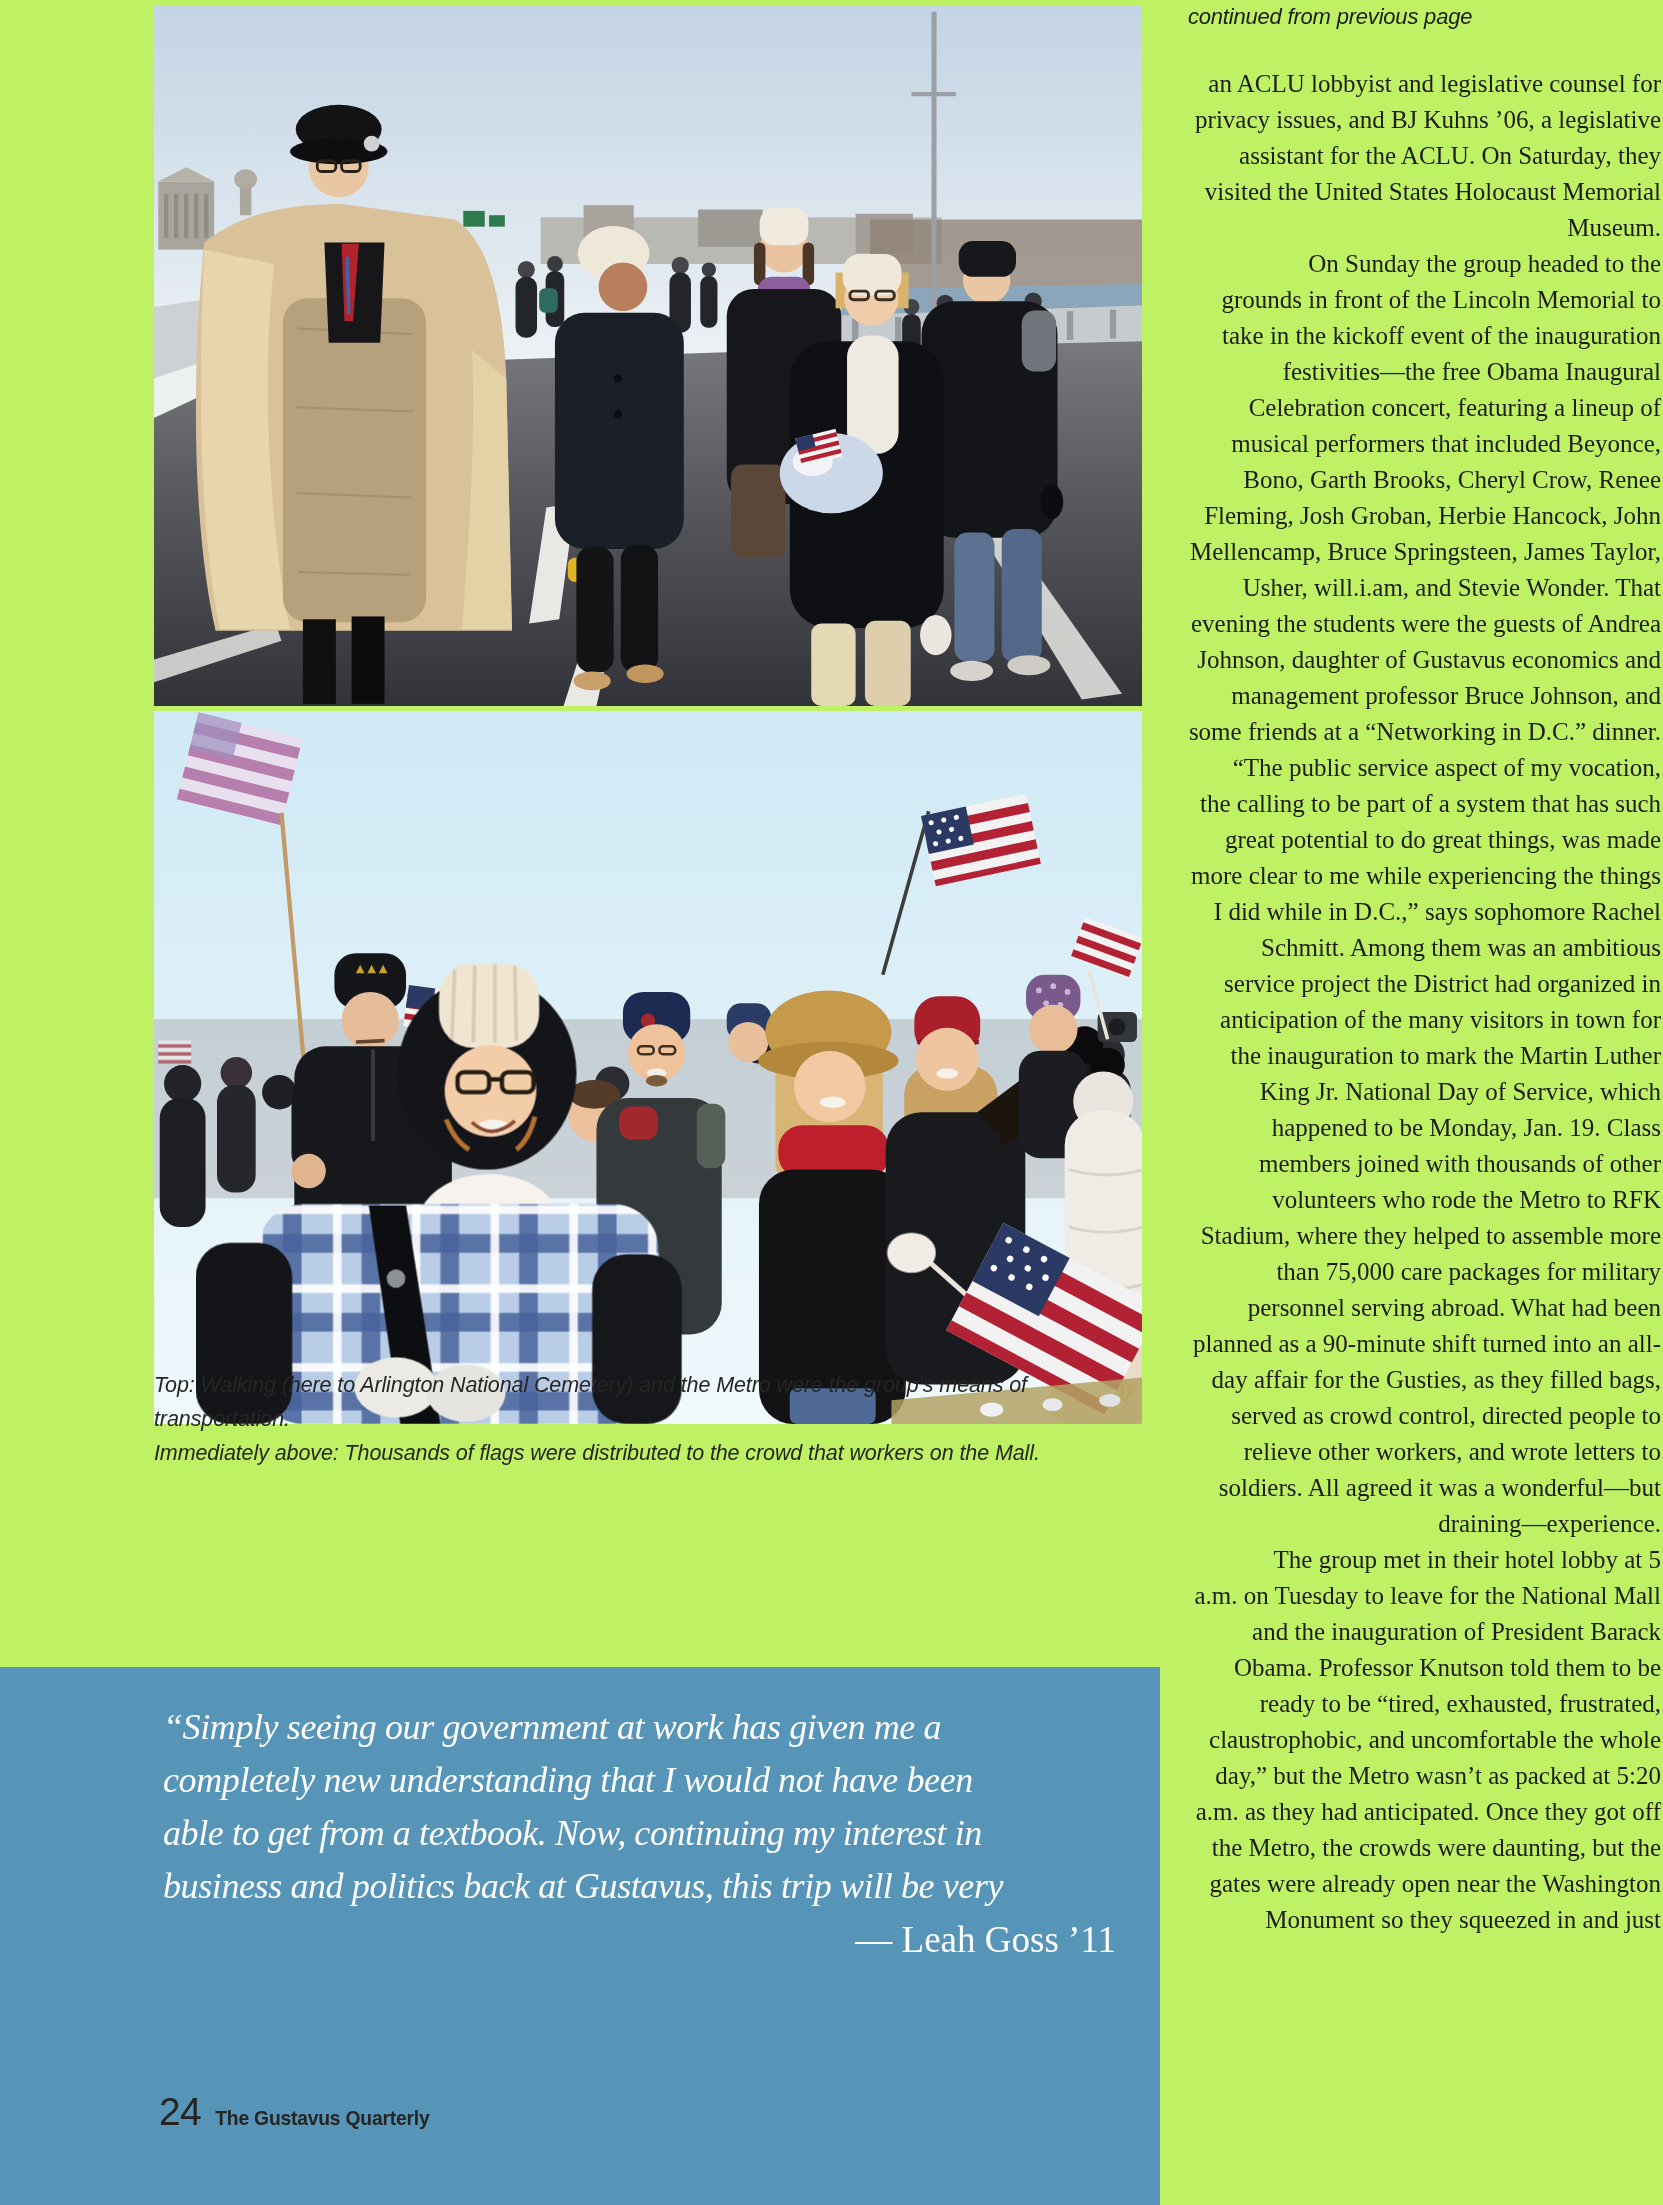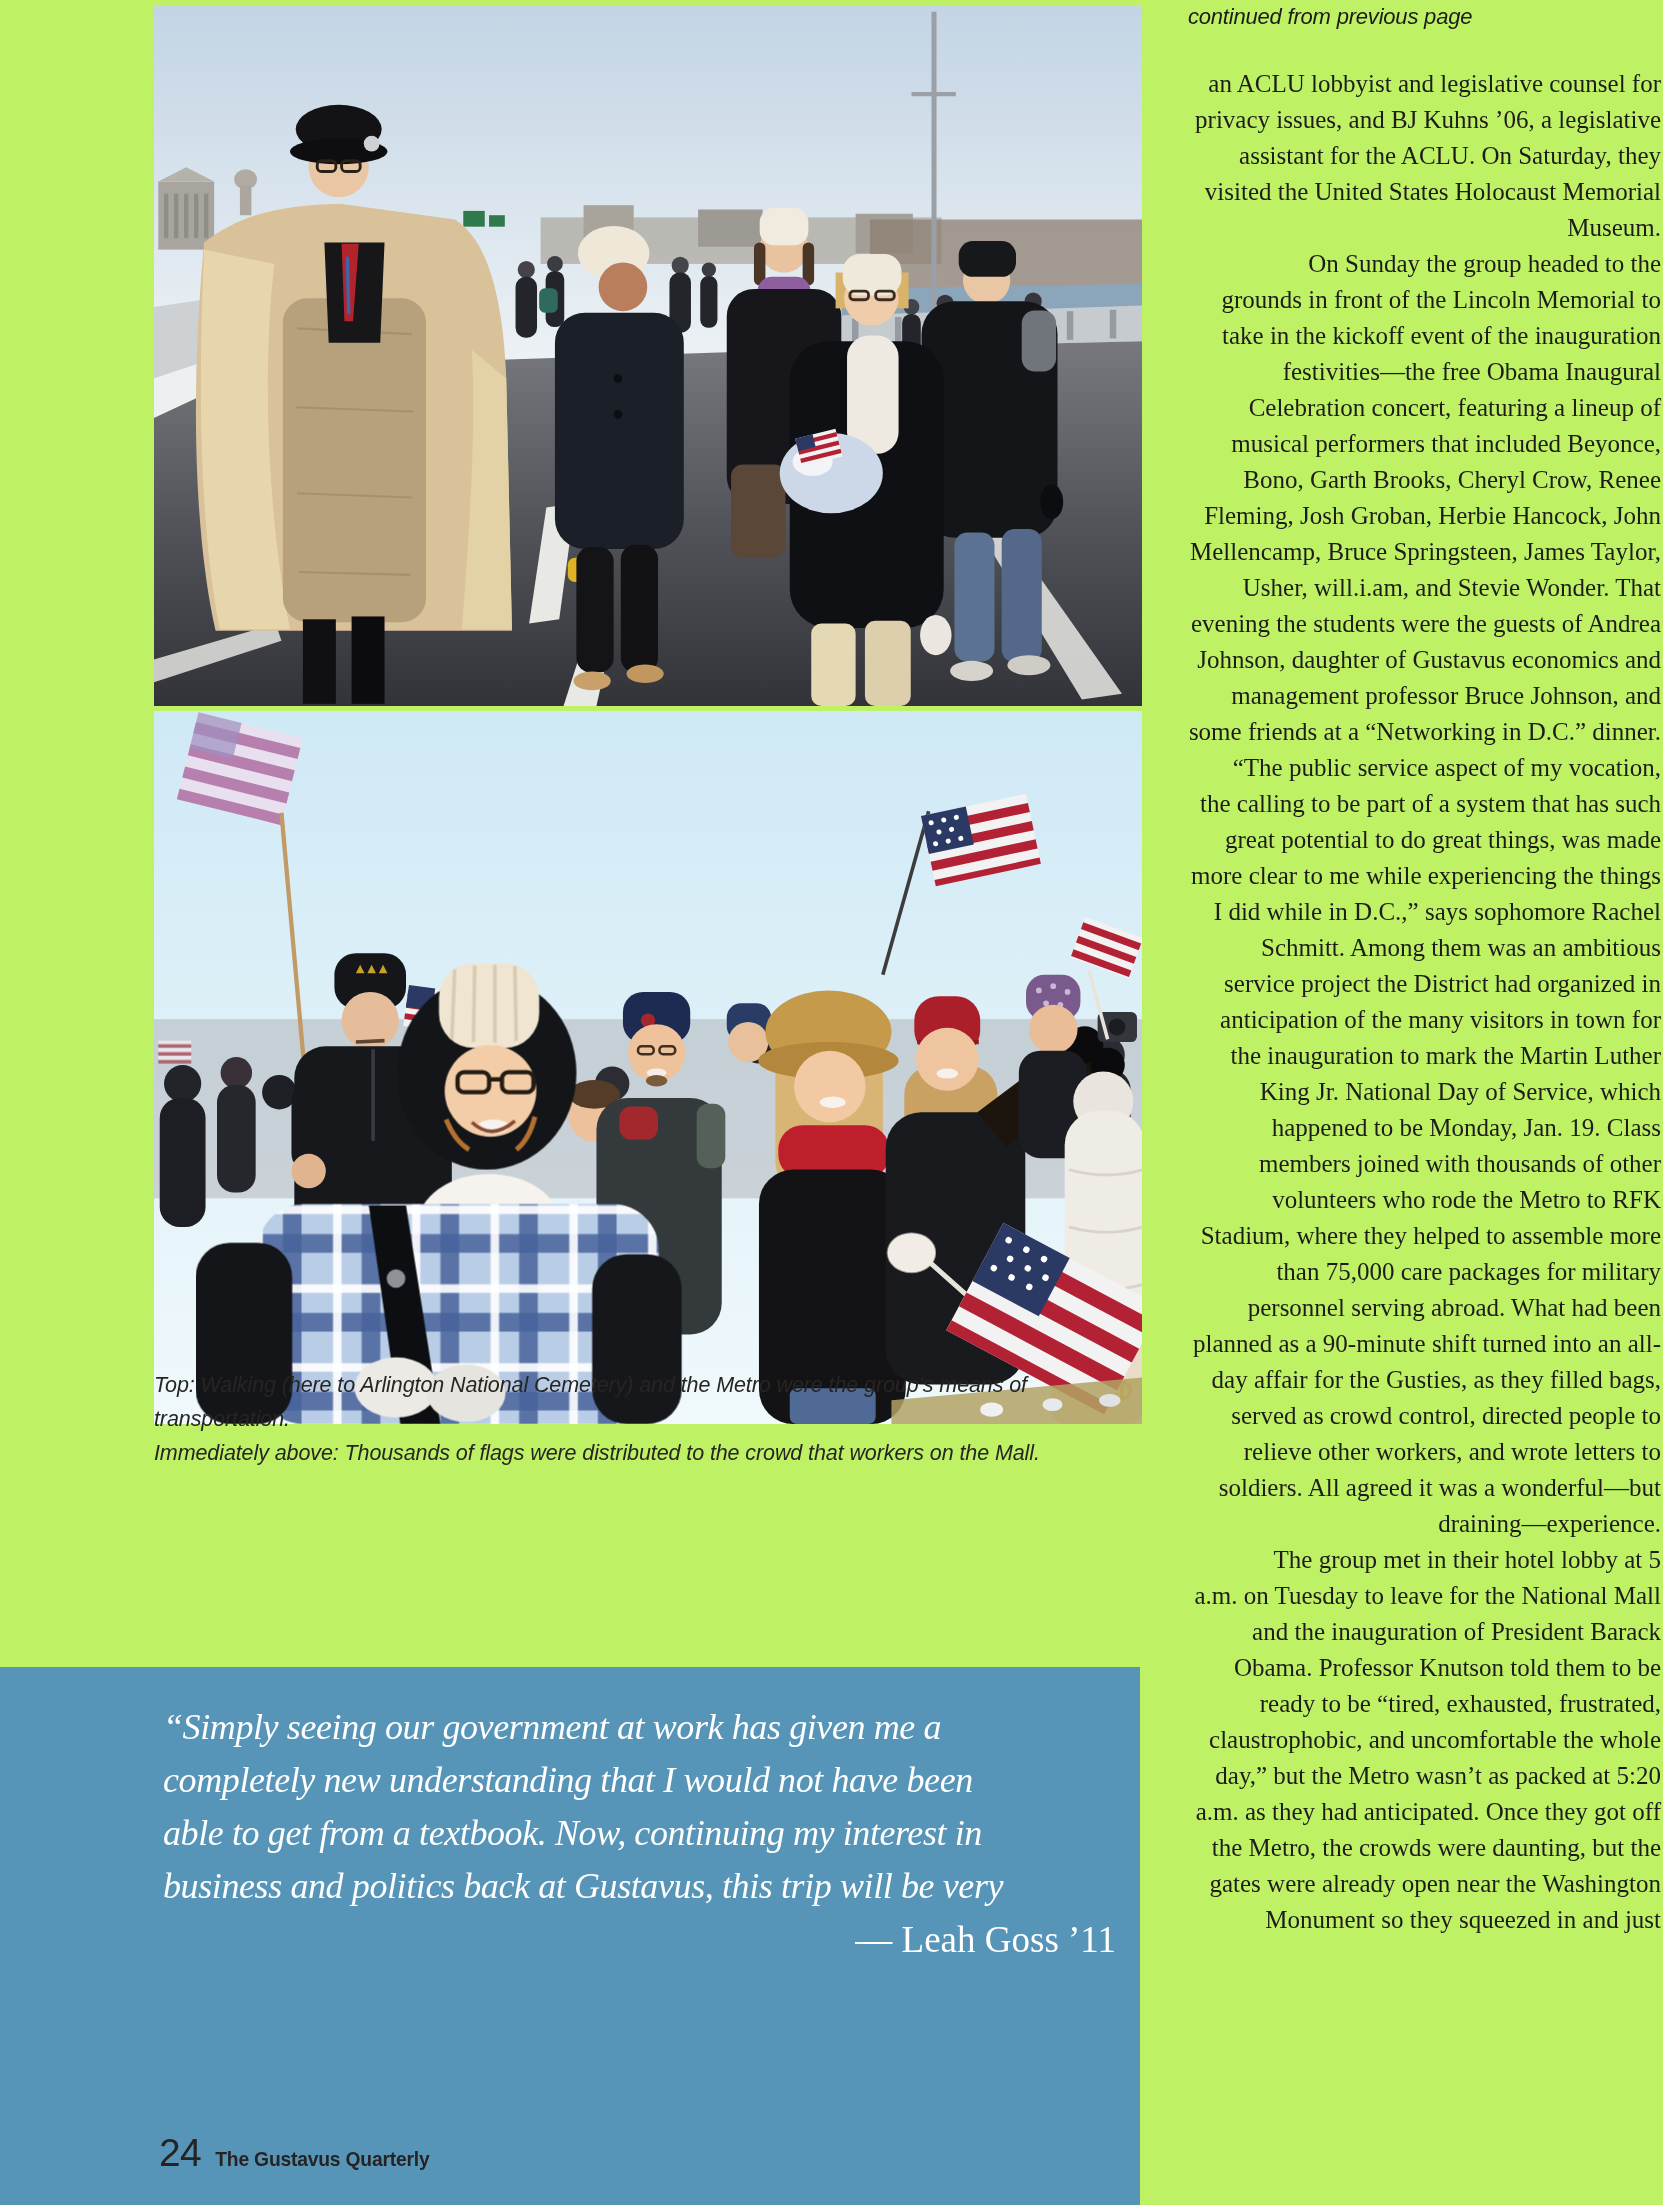--- a/index.html
+++ b/index.html
@@ -37,20 +37,21 @@
     letter-spacing: -0.1px;
     color: #272523;
   }
   .bluebox {
     position: absolute;
     left: 0;
     top: 1667px;
     width: 1140px;
     height: 538px;
     background: #5795b8;
+    padding-left: 20px;
   }
   .quote {
     position: absolute;
     left: 163px;
     top: 34px;
     width: 953px;
     color: #ffffff;
     font-family: "Liberation Serif", serif;
     font-style: italic;
     font-size: 36px;
@@ -66,21 +67,20 @@
   }
   .footer {
     position: absolute;
     left: 159px;
     top: 425px;
     display: flex;
     align-items: baseline;
     gap: 14.3px;
     color: #262423;
     font-family: "Liberation Sans", sans-serif;
-    margin-top: 41px;
   }
   .pageno { font-size: 39px; line-height: 1; letter-spacing: -0.7px; }
   .pub { font-size: 19.3px; font-weight: bold; letter-spacing: -0.2px; }
   .bodycol {
     position: absolute;
     left: 1188px;
     top: 66px;
     width: 473px;
     font-size: 25px;
     line-height: 36px;

